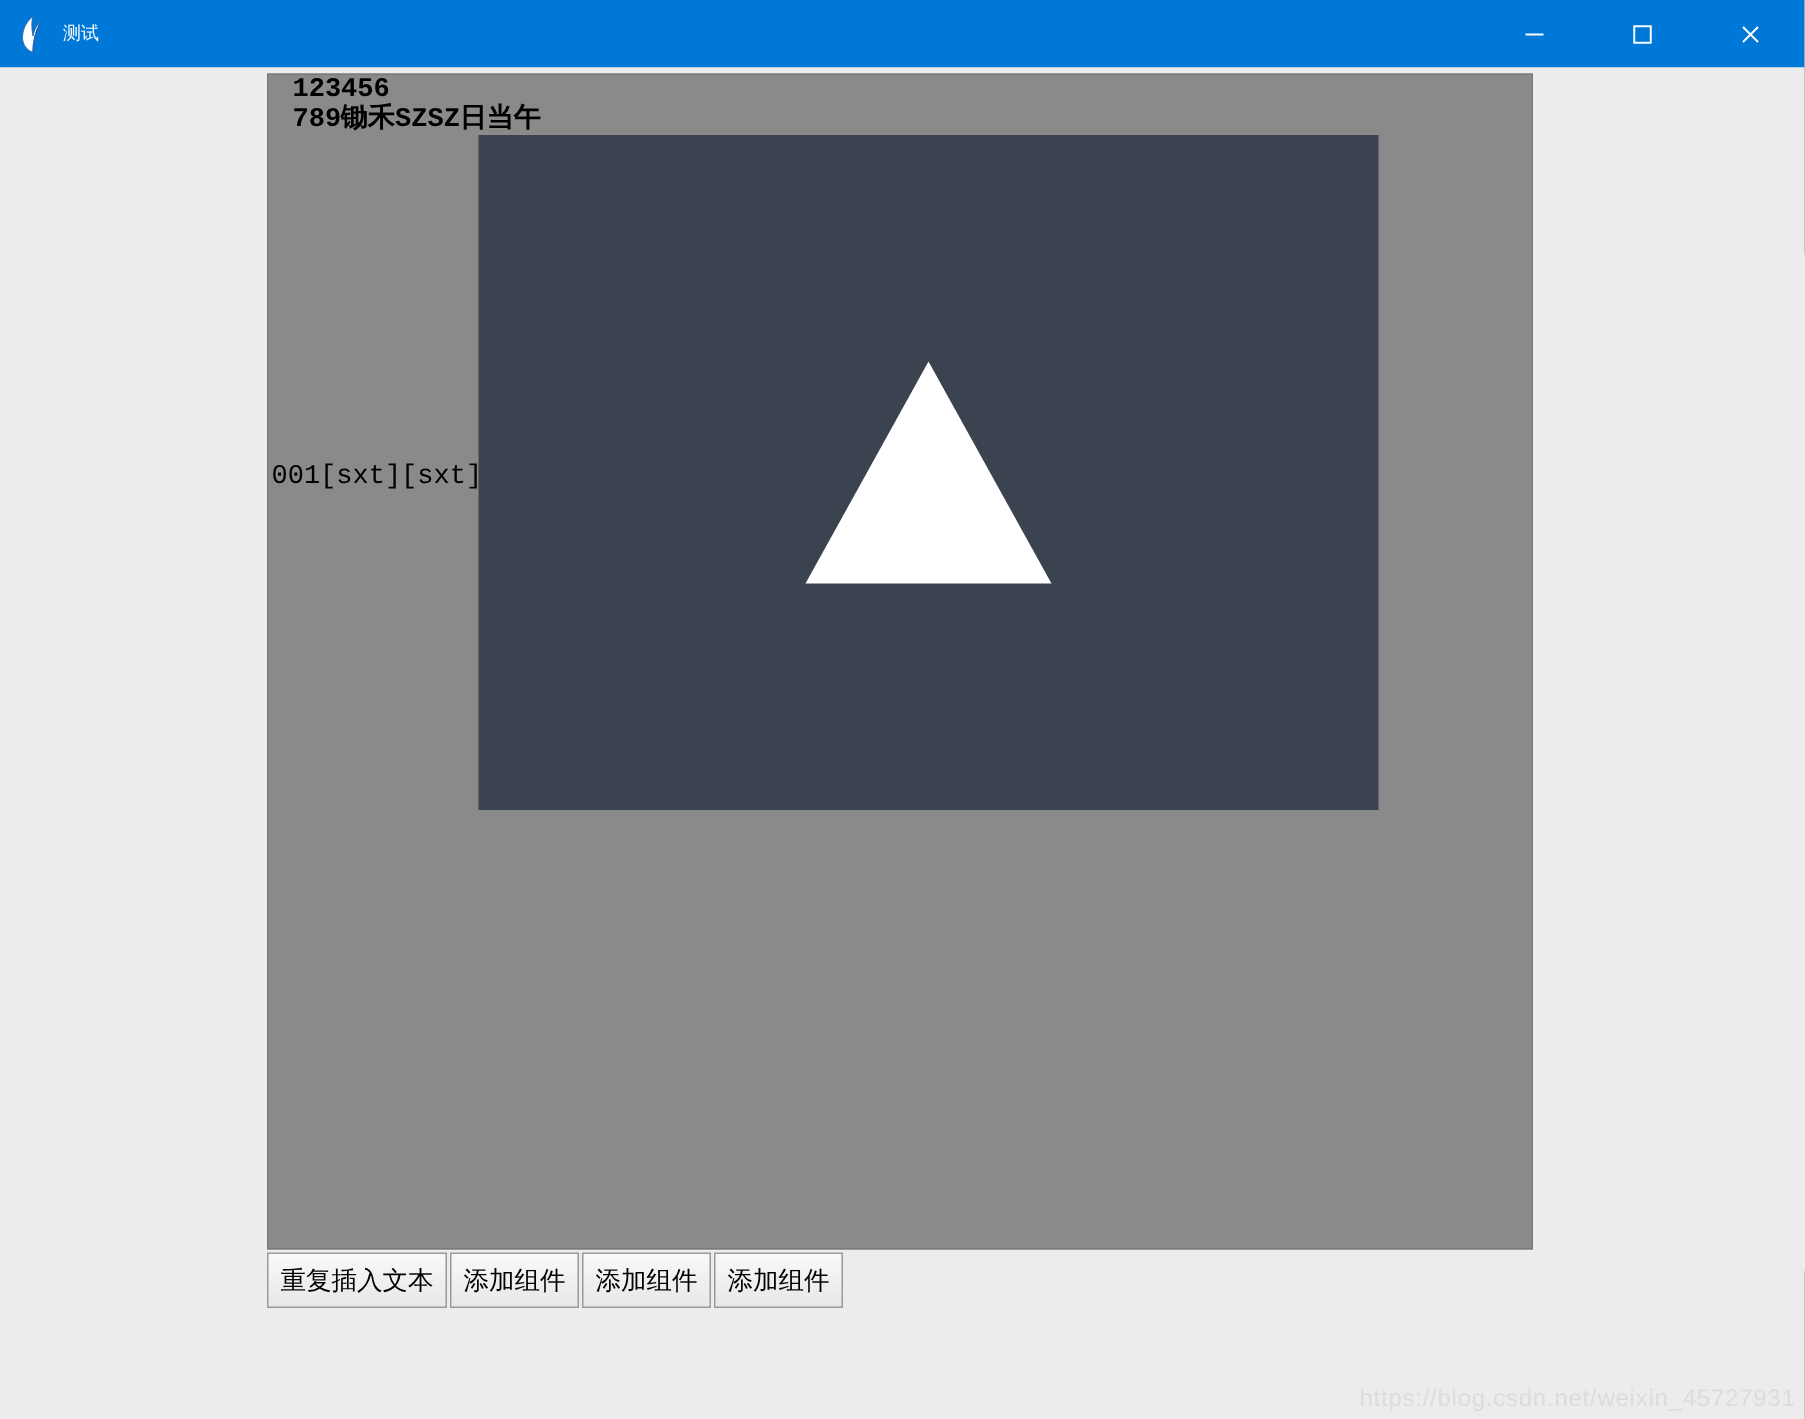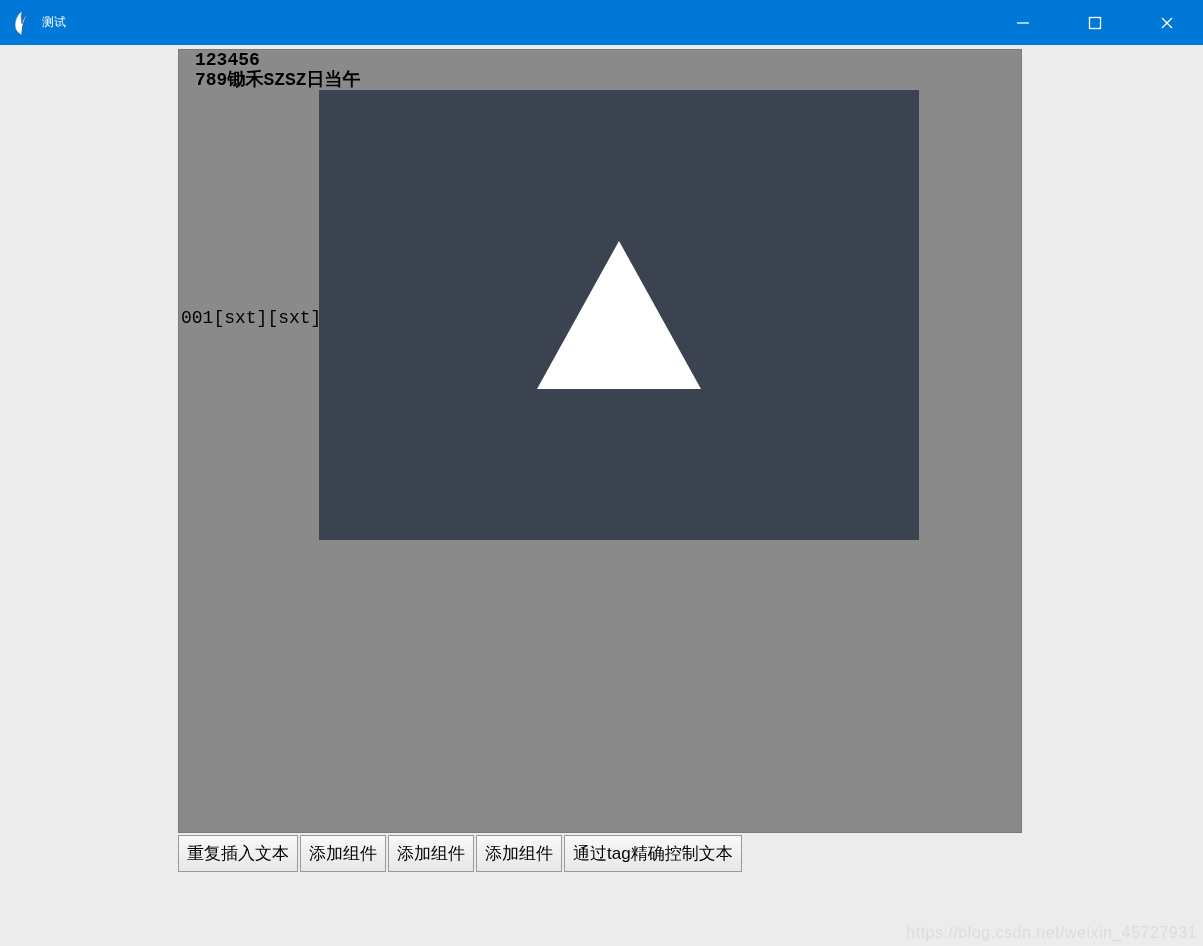--- a/index.html
+++ b/index.html
@@ -154,17 +154,16 @@
     </div>
 
     <div class="after-image">001[sxt][sxt]</div>
   </div>
 
   <div class="button-bar">
     <button class="btn">重复插入文本</button>
     <button class="btn">添加组件</button>
     <button class="btn">添加组件</button>
     <button class="btn">添加组件</button>
-    <button class="btn">通过tag精确控制文本</button>
   </div>
 
   <div class="watermark">https://blog.csdn.net/weixin_45727931</div>
 </div>
 
 </body></html>

